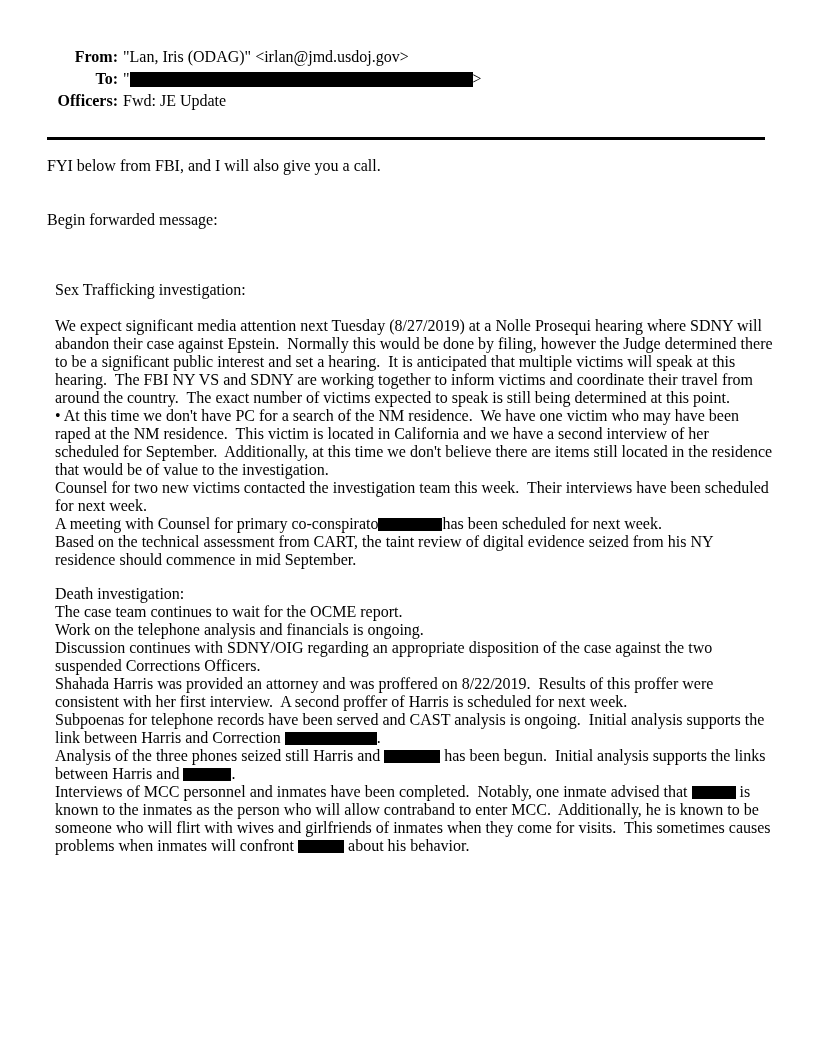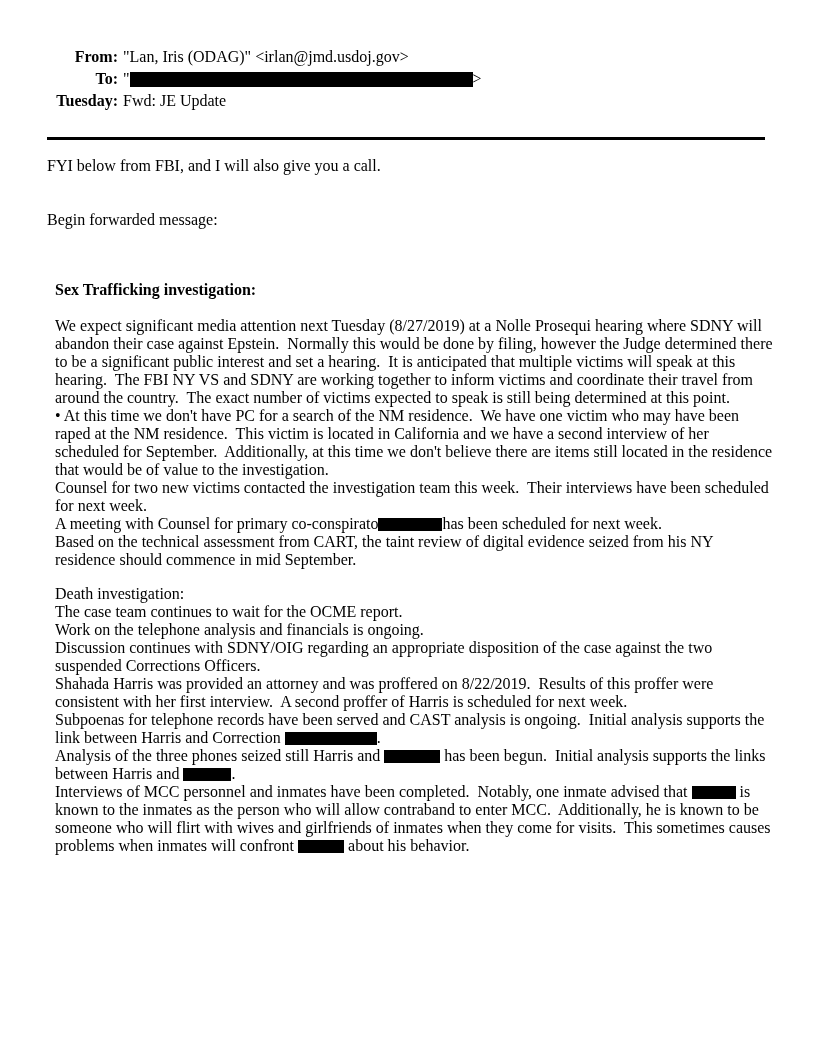--- a/index.html
+++ b/index.html
@@ -33,21 +33,21 @@
     }
 
     
     .email-body { font-size: 16px; line-height: 18px; margin-top: 17px; }
     .para { margin: 0; white-space: pre-wrap; }
     .fwd-content { margin-left: 8px; }
 
     .gap16 { margin-top: 16px; }
     .gap18 { margin-top: 18px; }
     .gap36 { margin-top: 36px; }
-    .gap52 { margin-top: 52px; font-weight: bold; }
+    .gap52 { margin-top: 52px; }
 
     
     .redacted {
       display: inline-block;
       background: #000;
       height: 13px;
       vertical-align: -2px;
     }
     .to-redaction { height: 15px; vertical-align: -3px; }
     .w343 { width: 343px; }
@@ -66,21 +66,21 @@
   <div class="email-header">
     <div class="header-row">
       <span class="header-label">From:</span>
       <span class="header-value">"Lan, Iris (ODAG)" &lt;irlan@jmd.usdoj.gov&gt;</span>
     </div>
     <div class="header-row">
       <span class="header-label">To:</span>
       <span class="header-value"><span>"</span><span class="redacted to-redaction w343"></span><span>&gt;</span></span>
     </div>
     <div class="header-row">
-      <span class="header-label">Tuesday:</span>
+      <span class="header-label">Officers:</span>
       <span class="header-value">Fwd: JE Update</span>
     </div>
   </div>
 
   <hr class="divider">
 
   <div class="email-body">
     <p class="para">FYI below from FBI, and I will also give you a call.</p>
     <p class="para gap36">Begin forwarded message:</p>
 

